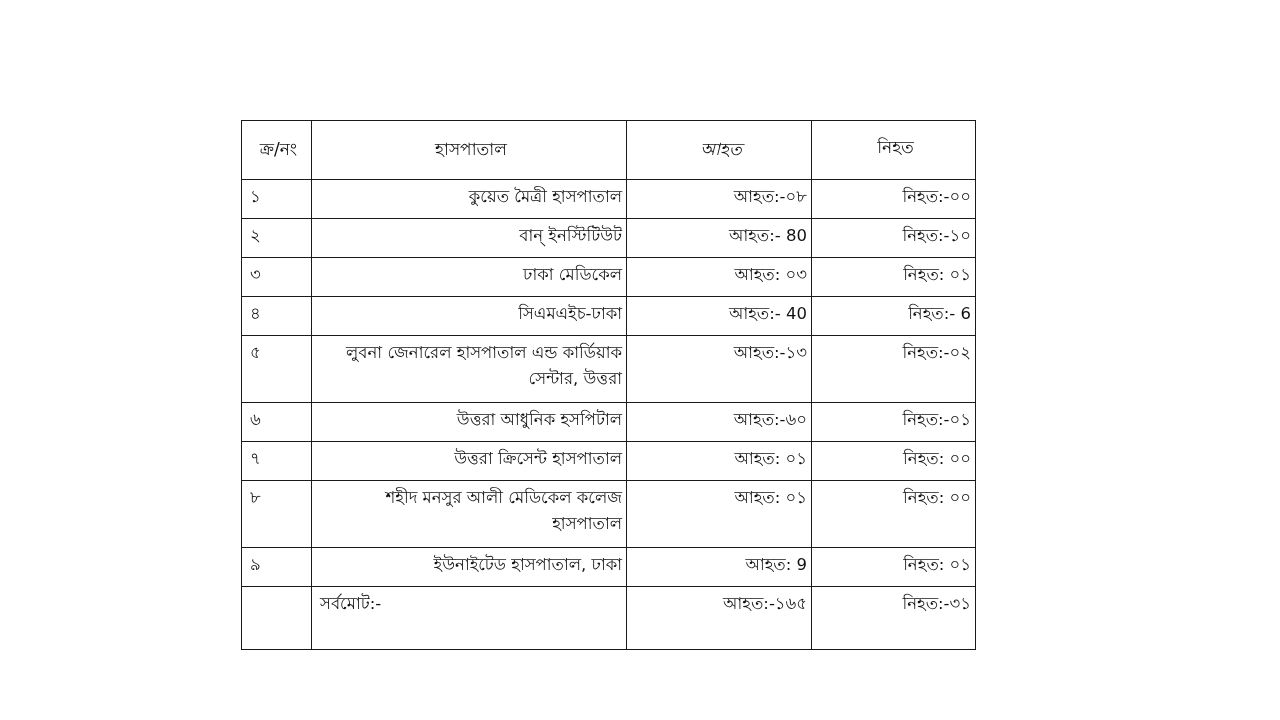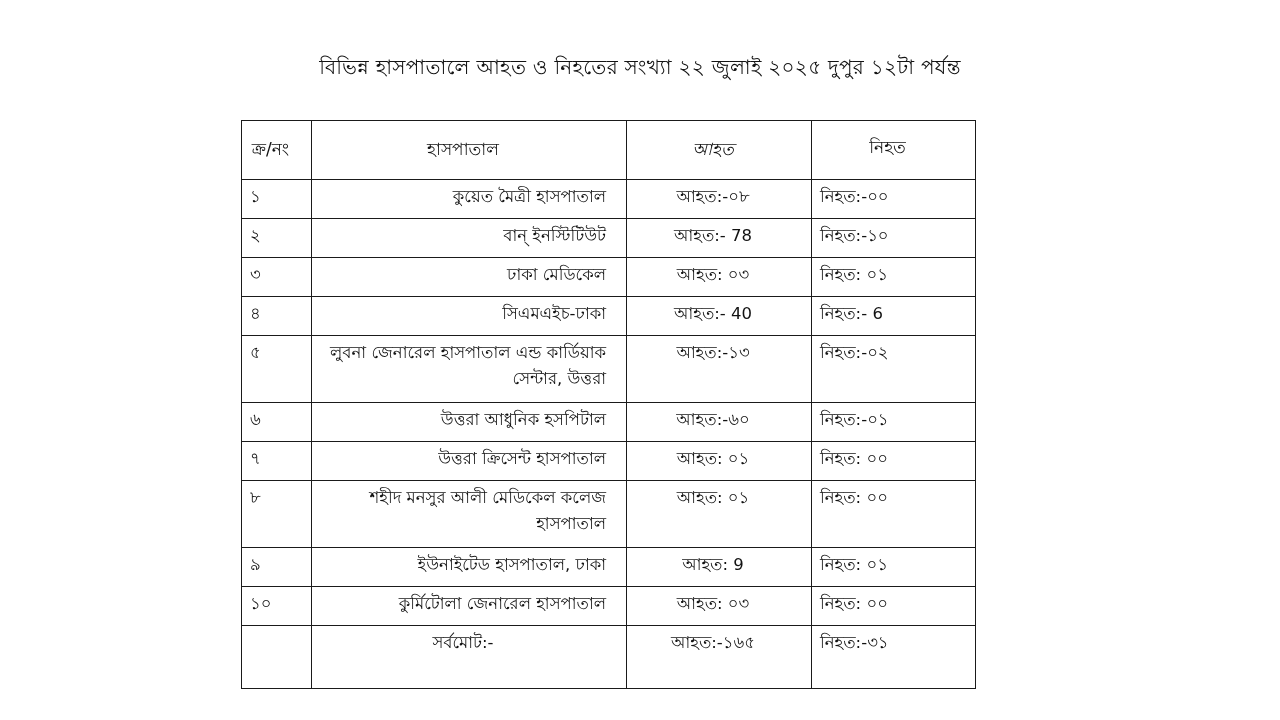--- a/index.html
+++ b/index.html
@@ -49,21 +49,21 @@
   table.casualty {
     border-collapse: collapse;
     width: 734px;
     table-layout: fixed;
     background: #ffffff;
   }
 
   table.casualty th,
   table.casualty td {
     border: 1px solid #1a1a1a;
-    padding: 4px 20px 6px 8px;
+    padding: 4px 4px 6px 8px;
     font-size: 16.5px;
     line-height: 26px;
     vertical-align: top;
     color: #121212;
     font-weight: 400;
   }
 
   table.casualty thead th {
     text-align: center;
     height: 48px;
@@ -72,40 +72,39 @@
     font-size: 17px;
   }
 
   thead th.col-sl { width: 70px; }
   thead th.col-hosp { width: 315px; }
   thead th.col-inj { width: 185px; font-style: italic; }
   thead th.col-dead { width: 164px; font-family: Liberation Mono, monospace; }
 
   td.c-sl { text-align: left; padding-left: 10px; }
   td.c-hosp { text-align: right; padding-left: 12px; }
-  td.c-inj { text-align: center; padding-left: 10px; }
-  td.c-dead { text-align: left; padding-left: 10px; }
+  td.c-inj { text-align: right; padding-left: 10px; }
+  td.c-dead { text-align: right; padding-left: 10px; }
 
   tr.row-tall td { height: 56px; }
   tr.row-norm td { height: 28px; }
 
   td.total-label {
-    text-align: center;
+    text-align: left;
     padding-right: 10px;
   }
   tr.total-row td { height: 52px; }
   tr.total-row td.c-inj,
   tr.total-row td.c-dead { vertical-align: top; }
 </style>
 </head>
 <body>
 
 <div class="page">
 
-  <div class="doc-title">বিভিন্ন হাসপাতালে আহত ও  নিহতের সংখ্যা ২২ জুলাই ২০২৫ দুপুর ১২টা পর্যন্ত</div>
 
   <div class="table-wrap">
     <table class="casualty">
       <colgroup>
         <col style="width:70px">
         <col style="width:315px">
         <col style="width:185px">
         <col style="width:164px">
       </colgroup>
       <thead>
@@ -121,21 +120,21 @@
         <tr class="row-norm">
           <td class="c-sl">১</td>
           <td class="c-hosp">কুয়েত মৈত্রী হাসপাতাল</td>
           <td class="c-inj">আহত:-০৮</td>
           <td class="c-dead">নিহত:-০০</td>
         </tr>
 
         <tr class="row-norm">
           <td class="c-sl">২</td>
           <td class="c-hosp">বান্ ইনস্টিটিউট</td>
-          <td class="c-inj">আহত:- 78</td>
+          <td class="c-inj">আহত:- 80</td>
           <td class="c-dead">নিহত:-১০</td>
         </tr>
 
         <tr class="row-norm">
           <td class="c-sl">৩</td>
           <td class="c-hosp">ঢাকা মেডিকেল</td>
           <td class="c-inj">আহত: ০৩</td>
           <td class="c-dead">নিহত: ০১</td>
         </tr>
 
@@ -174,26 +173,20 @@
           <td class="c-dead">নিহত: ০০</td>
         </tr>
 
         <tr class="row-norm">
           <td class="c-sl">৯</td>
           <td class="c-hosp">ইউনাইটেড হাসপাতাল, ঢাকা</td>
           <td class="c-inj">আহত: 9</td>
           <td class="c-dead">নিহত: ০১</td>
         </tr>
 
-        <tr class="row-norm">
-          <td class="c-sl">১০</td>
-          <td class="c-hosp">কুর্মিটোলা জেনারেল হাসপাতাল</td>
-          <td class="c-inj">আহত: ০৩</td>
-          <td class="c-dead">নিহত: ০০</td>
-        </tr>
 
         <tr class="total-row">
           <td class="c-sl"></td>
           <td class="total-label">সর্বমোট:-</td>
           <td class="c-inj">আহত:-১৬৫</td>
           <td class="c-dead">নিহত:-৩১</td>
         </tr>
 
       </tbody>
     </table>

